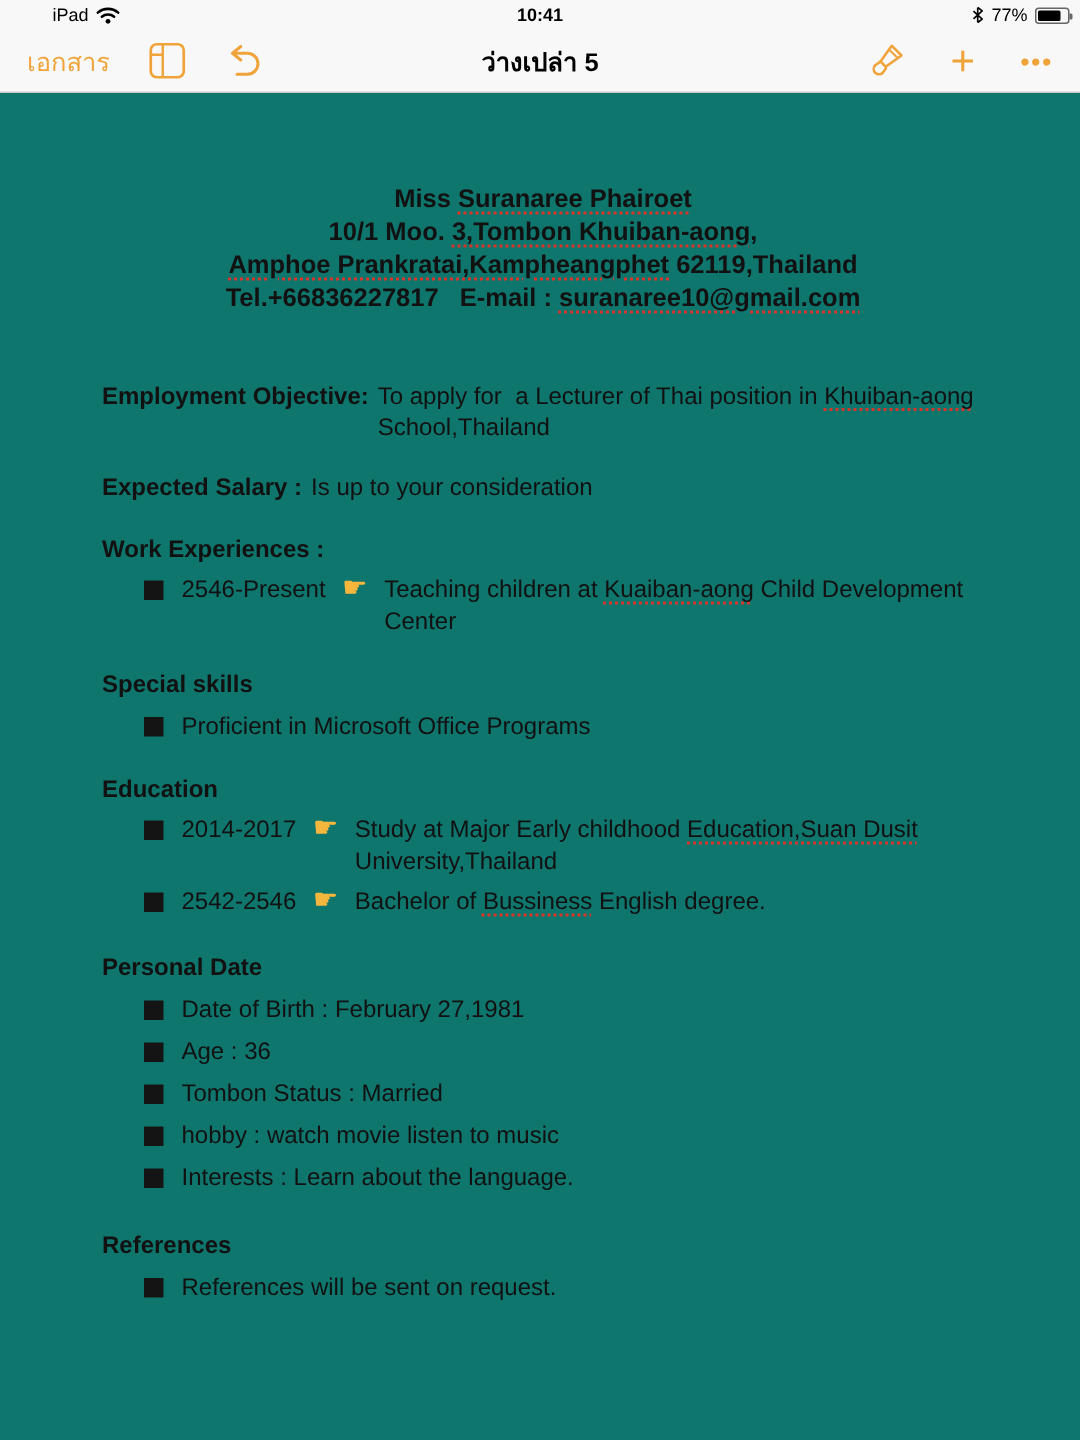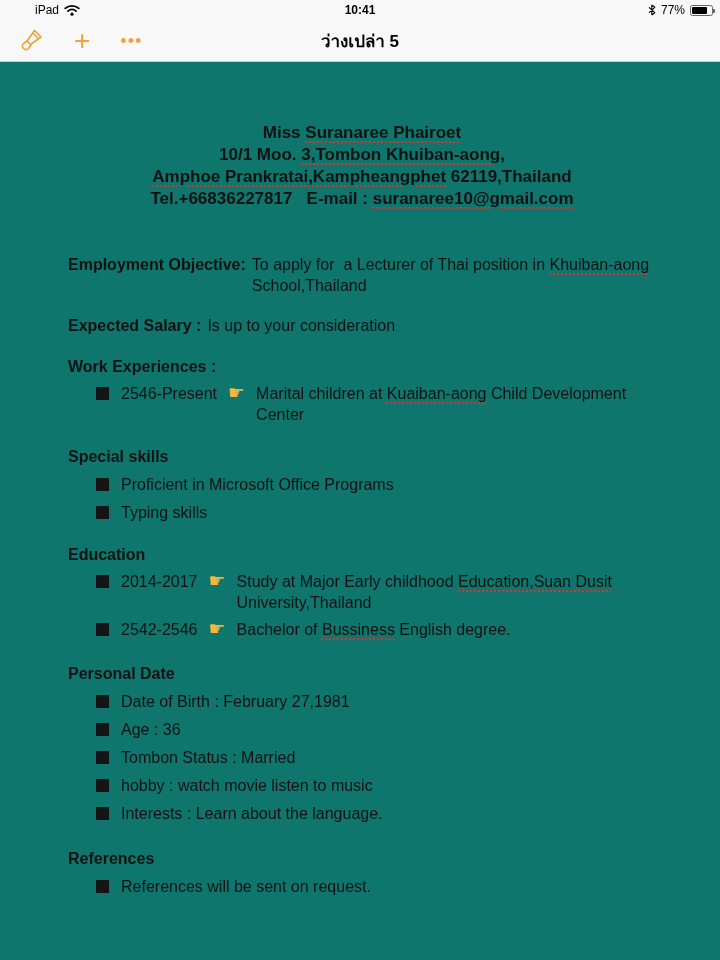--- a/index.html
+++ b/index.html
@@ -115,20 +115,36 @@
       <span>77%</span>
       <span class="batt">
           <span class="fill"></span>
           <span class="nub"></span>
         </span>
     </div>
   </div>
 
   <div class="toolbar">
     <div class="tb-title">ว่างเปล่า 5</div>
+    <div class="tb-left">
+      <span class="tb-docs">เอกสาร</span>
+      <span class="tb-icon">
+        <svg width="25" height="25" viewBox="0 0 25 25">
+          <rect x="1.5" y="1.5" width="22" height="22" rx="4" stroke="#f0a33a" stroke-width="1.8" fill="none"></rect>
+          <line x1="9.5" y1="1.5" x2="9.5" y2="23.5" stroke="#f0a33a" stroke-width="1.6"></line>
+          <line x1="1.5" y1="8.5" x2="9.5" y2="8.5" stroke="#f0a33a" stroke-width="1.6"></line>
+        </svg>
+      </span>
+      <span class="tb-icon">
+        <svg width="26" height="21" viewBox="0 0 26 21">
+          <path d="M6 5.5 H15 a7 7 0 0 1 0 14 H8" stroke="#f0a33a" stroke-width="2" fill="none" stroke-linecap="round"></path>
+          <path d="M10.5 1 L5 5.5 L10.5 10" stroke="#f0a33a" stroke-width="2" fill="none" stroke-linecap="round" stroke-linejoin="round"></path>
+        </svg>
+      </span>
+    </div>
     <div class="tb-right">
       <span class="tb-icon">
         <svg width="26" height="26" viewBox="0 0 26 26">
           <path d="M16.5 2.5 L23 9 L12.5 16.5 L9 13 Z" stroke="#f0a33a" stroke-width="1.7" fill="none" stroke-linejoin="round"></path>
           <path d="M9 13 L5.5 15.5 a3.4 3.4 0 1 0 5 5 L13 17" stroke="#f0a33a" stroke-width="1.7" fill="none" stroke-linejoin="round"></path>
           <line x1="14.5" y1="4.8" x2="20.8" y2="11" stroke="#f0a33a" stroke-width="1.4"></line>
         </svg>
       </span>
       <span class="tb-plus">+</span>
       <span class="tb-more">•••</span>
@@ -153,33 +169,29 @@
       <span class="lbl">Expected Salary :</span>
       <span>Is up to your consideration</span>
     </div>
 
     <div class="sec-work">
       <div class="section-h">Work Experiences :</div>
       <div class="row bullet-row">
         <span class="sq"></span>
         <span class="b-date">2546-Present</span>
         <span class="finger">☛</span>
-        <span class="txt-work"><span class="pre">Marital children at </span><span class="sp">Kuaiban-aong</span><span class="pre"> Child Development Center</span></span>
+        <span class="txt-work"><span class="pre">Teaching children at </span><span class="sp">Kuaiban-aong</span><span class="pre"> Child Development Center</span></span>
       </div>
     </div>
 
     <div class="sec-skills plist">
       <div class="section-h">Special skills</div>
       <div class="row bullet-row">
         <span class="sq"></span>
         <span>Proficient in Microsoft Office Programs</span>
-      </div>
-      <div class="row bullet-row">
-        <span class="sq"></span>
-        <span>Typing skills</span>
       </div>
     </div>
 
     <div class="sec-edu">
       <div class="section-h">Education</div>
       <div class="row bullet-row">
         <span class="sq"></span>
         <span class="b-date">2014-2017</span>
         <span class="finger">☛</span>
         <span class="txt-edu0"><span class="pre">Study at Major Early childhood </span><span class="sp">Education,Suan Dusit</span><span class="pre"> University,Thailand</span></span>

